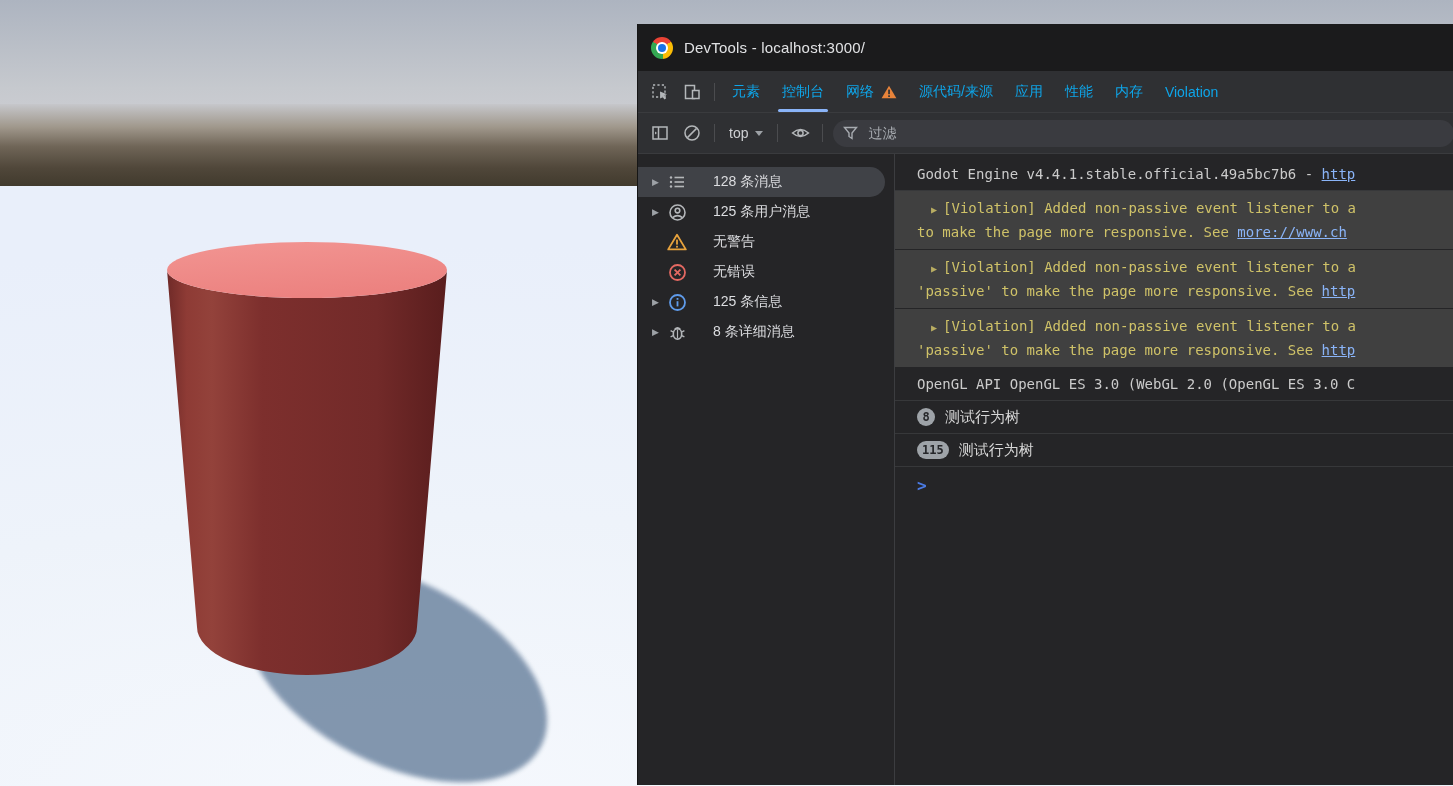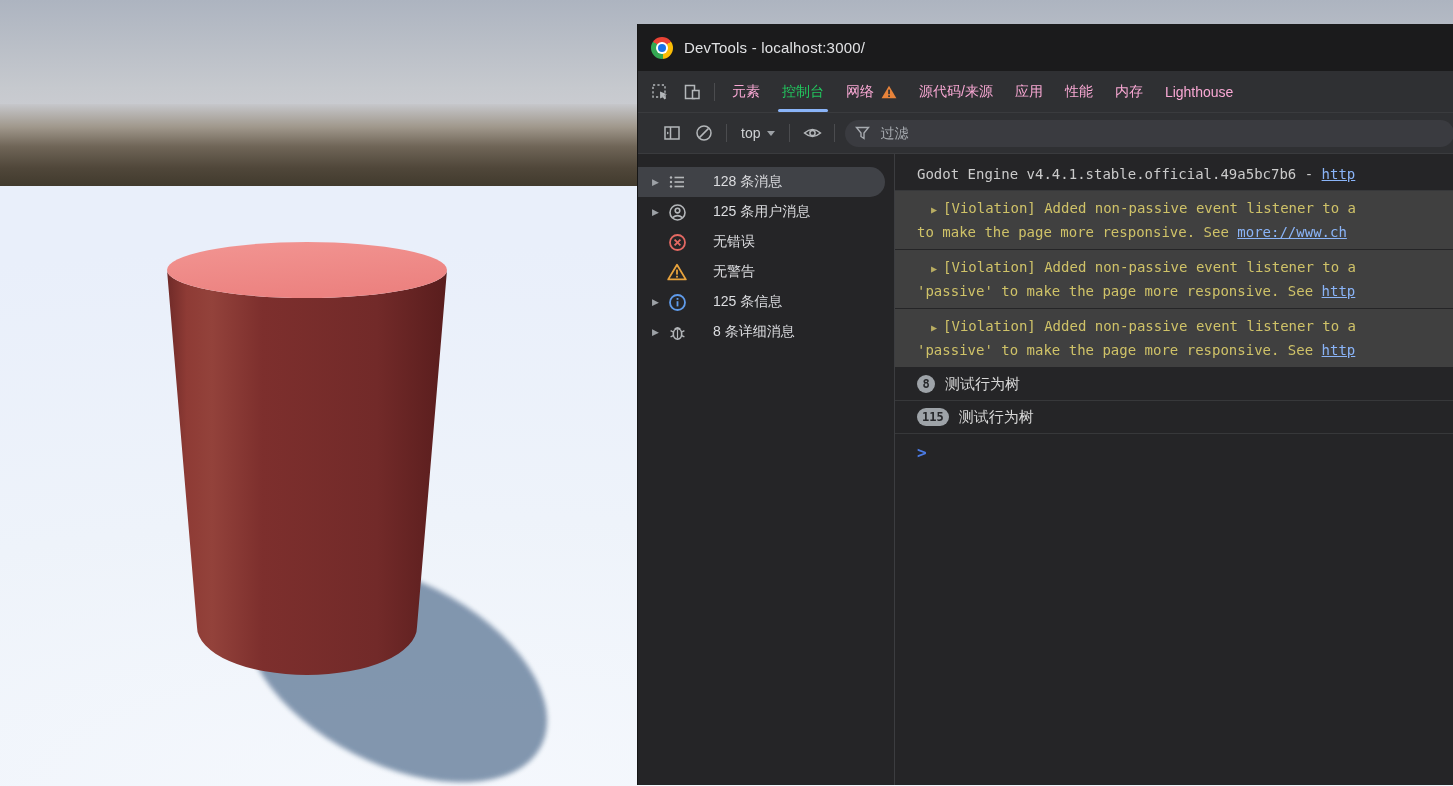--- a/index.html
+++ b/index.html
@@ -27,28 +27,28 @@
       border-radius:50%;background:#fff;}
   .chrome-icon::after{content:"";position:absolute;left:7px;top:7px;width:8px;height:8px;
       border-radius:50%;background:#1a73e8;}
   .win-title{color:#e1e2e4;font-size:15px;letter-spacing:.2px;}
 
   .tabbar{height:41px;flex:0 0 auto;background:#2f3033;display:flex;align-items:center;
           padding-left:6px;border-bottom:1px solid #3a3b3e;}
   .icon-btn{width:32px;height:30px;display:flex;align-items:center;justify-content:center;flex:0 0 auto;}
   .vsep{width:1px;height:18px;background:#4b4c4f;margin:0 6px;flex:0 0 auto;}
   .tab{position:relative;height:41px;display:flex;align-items:center;padding:0 11px;
-       font-size:14px;color:#f9a8d4;white-space:nowrap;}
-  .tab.active{color:#22c55e;}
+       font-size:14px;color:#0ea5e9;white-space:nowrap;}
+  .tab.active{color:#0ea5e9;}
   .tab.active::after{content:"";position:absolute;left:7px;right:7px;bottom:0;height:3px;
        border-radius:3px;background:#8ab4f8;}
   .tab .warn-ic{margin-left:7px;display:inline-flex;}
 
   .toolbar{height:40px;flex:0 0 auto;background:#2f3033;display:flex;align-items:center;
-           padding-left:18px;border-bottom:1px solid #3a3b3e;}
+           padding-left:6px;border-bottom:1px solid #3a3b3e;}
   .ctx-select{display:flex;align-items:center;gap:7px;color:#cfd1d4;font-size:14px;padding:0 8px;}
   .ctx-caret{width:0;height:0;border-left:4.5px solid transparent;border-right:4.5px solid transparent;
              border-top:5px solid #9da1a6;}
   .filter-box{flex:1;height:27px;margin-left:4px;background:#3a3b40;border-radius:14px;
               display:flex;align-items:center;padding-left:10px;gap:8px;}
   .filter-box input{background:transparent;border:none;outline:none;color:#5eead4;
               font-size:14px;font-family:"Liberation Sans",sans-serif;width:90%;}
   .filter-box input::placeholder{color:#a7abb0;}
 
   .content{flex:1;display:flex;overflow:hidden;background:#252527;}
@@ -149,21 +149,21 @@
           <div class="tab">
             <span>应用</span>
           </div>
           <div class="tab">
             <span>性能</span>
           </div>
           <div class="tab">
             <span>内存</span>
           </div>
           <div class="tab">
-            <span>Lighthouse</span>
+            <span>Violation</span>
           </div>
         </div>
     </div>
 
     <div class="toolbar">
       <div class="icon-btn">
         <svg width="20" height="20" viewBox="0 0 20 20">
           <rect x="3" y="4" width="14" height="12" fill="none" stroke="#b4b7ba" stroke-width="1.5"></rect>
           <line x1="8.5" y1="4" x2="8.5" y2="16" stroke="#b4b7ba" stroke-width="1.5"></line>
           <path d="M7 10 L5 8.4 L5 11.6 Z" fill="#b4b7ba"></path>
@@ -219,38 +219,38 @@
                 <circle cx="9.5" cy="9.5" r="7.5" stroke="#b4b7ba" stroke-width="1.6" fill="none"></circle>
                 <circle cx="9.5" cy="7.6" r="2.3" stroke="#b4b7ba" stroke-width="1.6" fill="none"></circle>
                 <path d="M4.6 14.6 Q9.5 10.6 14.4 14.6" stroke="#b4b7ba" stroke-width="1.6" fill="none"></path>
               </svg>
             </span>
             <span class="side-label">125 条用户消息</span>
           </div>
           <div class="side-item">
             <span class="side-arrow"></span>
             <span class="side-ic">
+              <svg width="20" height="18" viewBox="0 0 20 18">
+                <path d="M10 1.8 L18.8 16.4 L1.2 16.4 Z" fill="none" stroke="#e8a33d" stroke-width="1.8" stroke-linejoin="round"></path>
+                <rect x="9.1" y="6.6" width="1.8" height="5" fill="#e8a33d"></rect>
+                <rect x="9.1" y="12.8" width="1.8" height="1.8" fill="#e8a33d"></rect>
+              </svg>
+            </span>
+            <span class="side-label">无警告</span>
+          </div>
+          <div class="side-item">
+            <span class="side-arrow"></span>
+            <span class="side-ic">
               <svg width="19" height="19" viewBox="0 0 19 19">
                 <circle cx="9.5" cy="9.5" r="7.5" stroke="#e46962" stroke-width="1.8" fill="none"></circle>
                 <line x1="6.6" y1="6.6" x2="12.4" y2="12.4" stroke="#e46962" stroke-width="1.8"></line>
                 <line x1="12.4" y1="6.6" x2="6.6" y2="12.4" stroke="#e46962" stroke-width="1.8"></line>
               </svg>
             </span>
             <span class="side-label">无错误</span>
-          </div>
-          <div class="side-item">
-            <span class="side-arrow"></span>
-            <span class="side-ic">
-              <svg width="20" height="18" viewBox="0 0 20 18">
-                <path d="M10 1.8 L18.8 16.4 L1.2 16.4 Z" fill="none" stroke="#e8a33d" stroke-width="1.8" stroke-linejoin="round"></path>
-                <rect x="9.1" y="6.6" width="1.8" height="5" fill="#e8a33d"></rect>
-                <rect x="9.1" y="12.8" width="1.8" height="1.8" fill="#e8a33d"></rect>
-              </svg>
-            </span>
-            <span class="side-label">无警告</span>
           </div>
           <div class="side-item">
             <span class="side-arrow">▶</span>
             <span class="side-ic">
               <svg width="19" height="19" viewBox="0 0 19 19">
                 <circle cx="9.5" cy="9.5" r="7.5" stroke="#5f9bea" stroke-width="1.8" fill="none"></circle>
                 <rect x="8.6" y="8.2" width="1.8" height="5.2" fill="#5f9bea"></rect>
                 <rect x="8.6" y="5" width="1.8" height="1.8" fill="#5f9bea"></rect>
               </svg>
             </span>
@@ -279,20 +279,21 @@
             <div><span>to make the page more responsive. See </span><a>more://www.ch</a></div>
           </div>
           <div class="msg violation">
             <div class="v1"><span class="v-arrow">▶</span><span>[Violation] Added non-passive event listener to a</span></div>
             <div><span>'passive' to make the page more responsive. See </span><a>http</a></div>
           </div>
           <div class="msg violation">
             <div class="v1"><span class="v-arrow">▶</span><span>[Violation] Added non-passive event listener to a</span></div>
             <div><span>'passive' to make the page more responsive. See </span><a>http</a></div>
           </div>
+          <div class="msg info"><span>OpenGL API OpenGL ES 3.0 (WebGL 2.0 (OpenGL ES 3.0 C</span></div>
           <div class="msg count-row">
             <span class="badge">8</span>
             <span>测试行为树</span>
           </div>
           <div class="msg count-row">
             <span class="badge">115</span>
             <span>测试行为树</span>
           </div>
           <div class="msg prompt-row">&gt;</div>
         </div>

